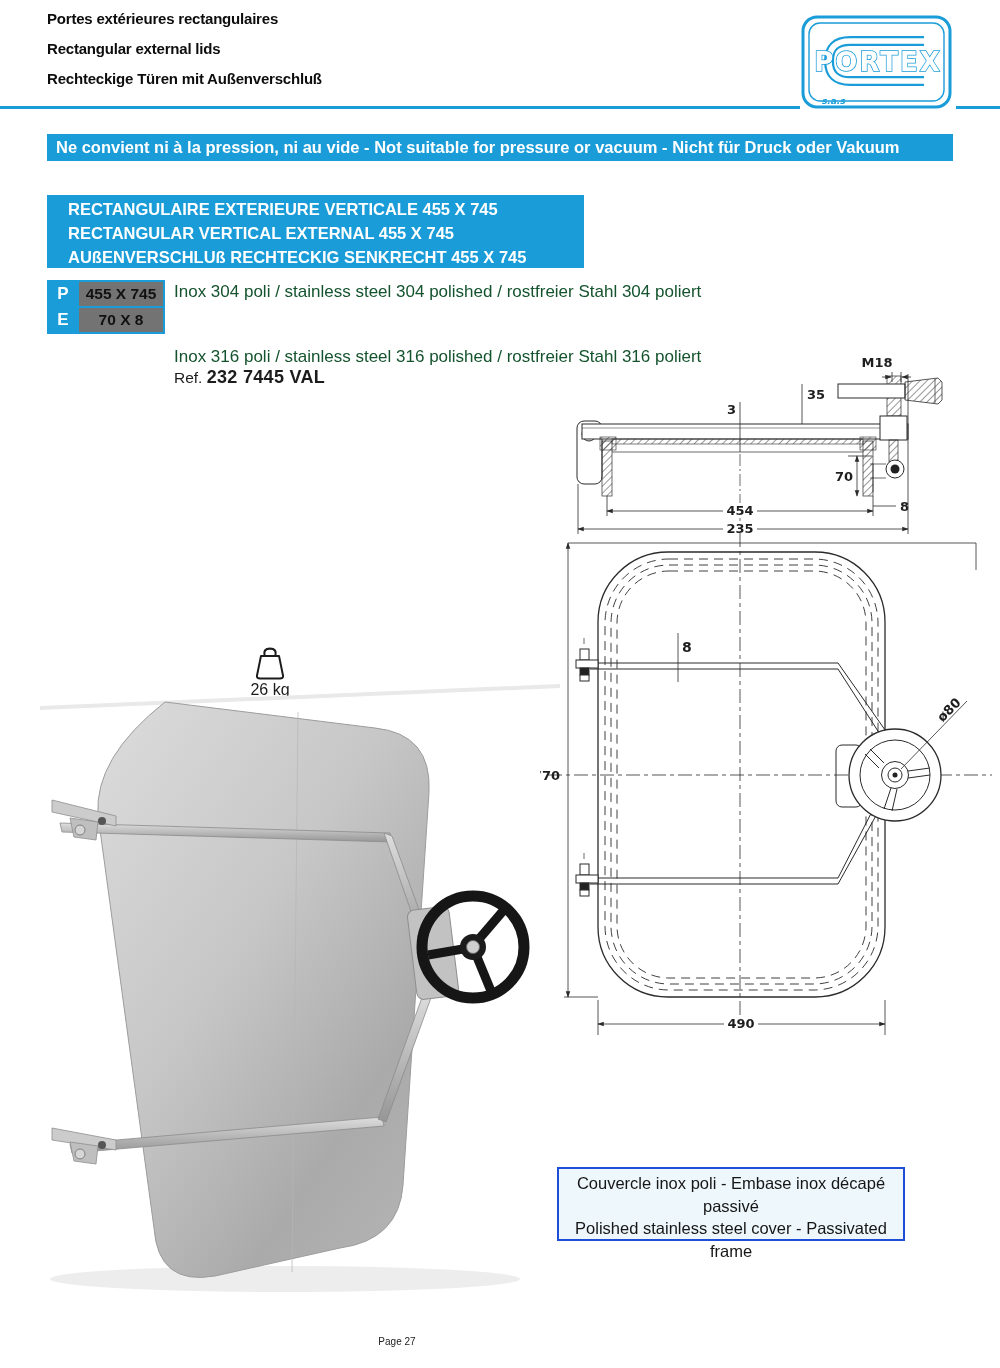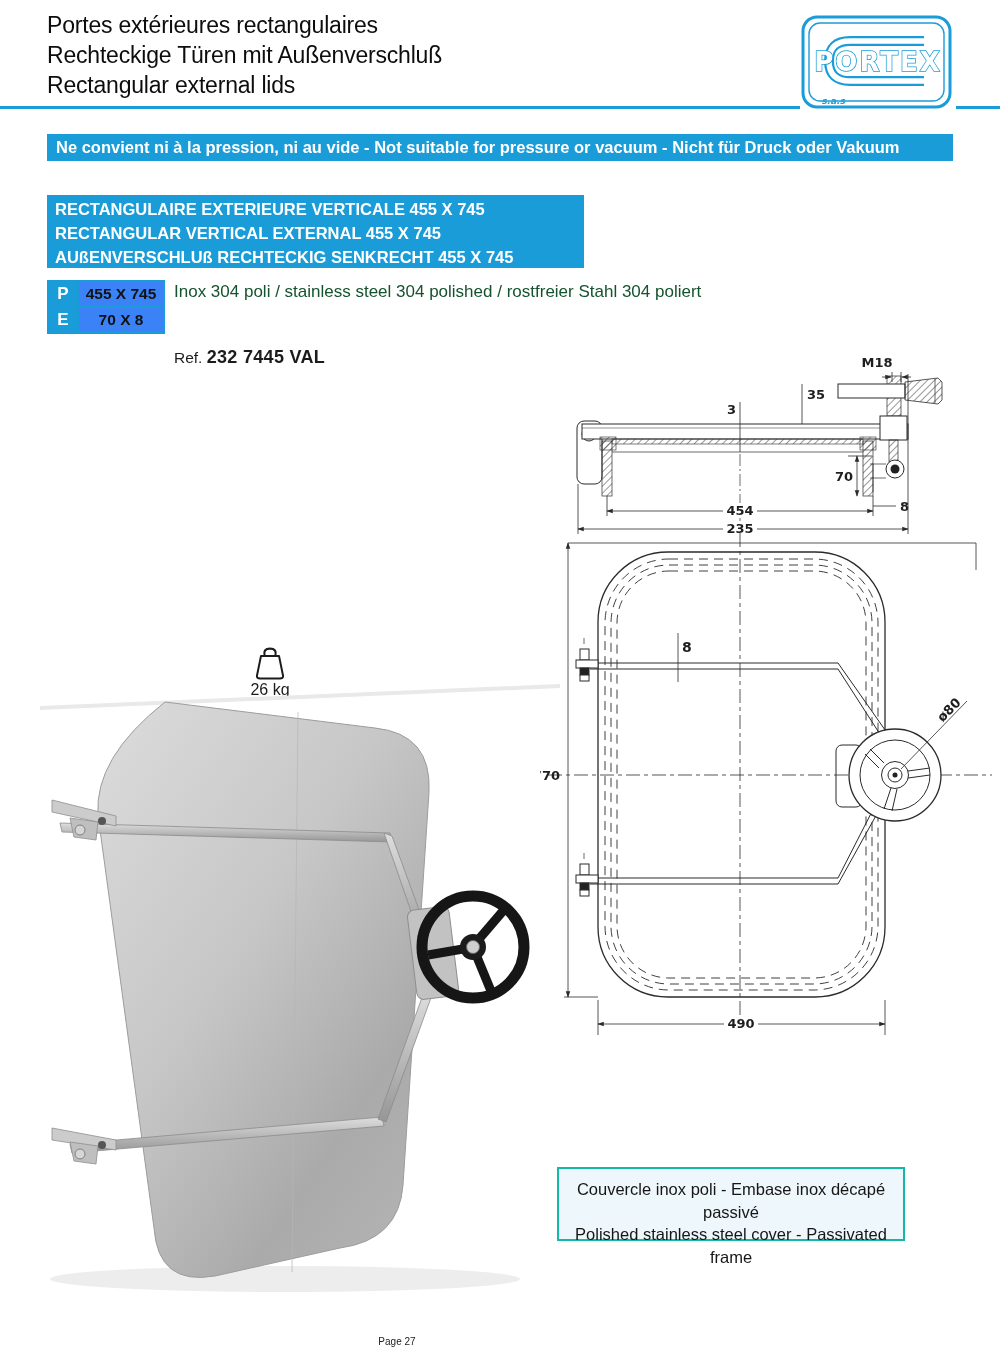--- a/index.html
+++ b/index.html
@@ -1,56 +1,56 @@
 <!DOCTYPE html>
 <html><head>
 <meta charset="utf-8">
 <style>
   html,body{margin:0;padding:0;background:#fff;}
   .page{position:relative;width:1000px;height:1368px;background:#fff;overflow:hidden;
         font-family:"Liberation Sans","DejaVu Sans",sans-serif;color:#111;}
   .abs{position:absolute;}
   
-  .title-block{left:47px;top:10px;line-height:30px;font-size:23px;font-weight:normal;color:#0d0d0d;letter-spacing:-0.2px;}
+  .title-block{left:47px;top:4px;line-height:30px;font-size:15px;font-weight:bold;color:#0d0d0d;letter-spacing:-0.2px;}
   .blue-rule{left:0;top:106px;width:1000px;height:3px;background:#1a9cd8;}
   .logo-box{left:800px;top:14px;width:156px;height:102px;background:#fff;}
   
   .banner{left:47px;top:134px;width:906px;height:27px;background:#1a9cd8;color:#fff;
           font-size:16.5px;font-weight:bold;line-height:27px;padding-left:9px;box-sizing:border-box;}
   
   .heading-block{left:47px;top:195px;width:537px;height:73px;background:#1a9cd8;color:#fff;
-                 font-size:16.5px;font-weight:bold;line-height:24px;padding:2px 0 0 8px;box-sizing:border-box;}
+                 font-size:16.5px;font-weight:bold;line-height:24px;padding:2px 0 0 21px;box-sizing:border-box;}
   
   .spec-table{left:47px;top:280px;border-collapse:collapse;}
   .spec-table td{border:2px solid #1a9cd8;height:22px;text-align:center;vertical-align:middle;}
   .spec-table .k{width:26px;background:#1a9cd8;color:#fff;font-weight:bold;font-size:17px;}
-  .spec-table .v{width:76px;background:#3b82f6;color:#111;font-size:15.5px;font-weight:600;padding:0 4px;}
+  .spec-table .v{width:76px;background:#737373;color:#111;font-size:15.5px;font-weight:600;padding:0 4px;}
   
   .variant-desc{font-size:17px;color:#14532d;white-space:nowrap;text-align:right;}
   .ref-line{font-size:15.5px;color:#1c1c1c;}
   .ref-line b{font-size:18px;letter-spacing:0.3px;}
   
   .weight-label{left:238px;top:681px;width:64px;text-align:center;font-size:16px;color:#1c1c1c;}
   
-  .material-box{left:557px;top:1167px;width:348px;height:74px;border:2px solid #14b8a6;background:#eef7fc;
-                box-sizing:border-box;text-align:center;font-size:16.5px;line-height:22.5px;color:#161616;padding-top:9px;}
+  .material-box{left:557px;top:1167px;width:348px;height:74px;border:2px solid #1d4ed8;background:#eef7fc;
+                box-sizing:border-box;text-align:center;font-size:16.5px;line-height:22.5px;color:#161616;padding-top:3px;}
   
   .footer{left:0;top:1336px;width:794px;text-align:center;font-size:10px;color:#222;}
   svg text{font-family:"DejaVu Sans","Liberation Sans",sans-serif;}
   .dim{font-size:13px;font-weight:600;fill:#1e1e1e;}
 </style>
 </head>
 <body>
 
 <div class="page">
 
   <div class="abs title-block">
     <div>Portes extérieures rectangulaires</div>
+    <div>Rectangular external lids</div>
     <div>Rechteckige Türen mit Außenverschluß</div>
-    <div>Rectangular external lids</div>
   </div>
 
   <div class="abs blue-rule"></div>
 
   <div class="abs logo-box">
     <svg width="156" height="102" viewBox="0 0 156 102">
       <rect x="3" y="3" width="147" height="90" rx="14" fill="#fff" stroke="#1a9cd8" stroke-width="3"></rect>
       <rect x="9" y="9" width="135" height="78" rx="11" fill="none" stroke="#1a9cd8" stroke-width="1.4"></rect>
       <path d="M124,27 H50 Q29,27 29,47 Q29,67 50,67 H124" fill="none" stroke="#1a9cd8" stroke-width="10"></path>
       <path d="M124,27 H50 Q29,27 29,47 Q29,67 50,67 H124" fill="none" stroke="#ffffff" stroke-width="5.5"></path>
@@ -78,20 +78,21 @@
       <td class="v">70 X 8</td>
     </tr>
   </tbody>
     </table>
 
   <div class="abs" style="left:174px;top:282px;">
     <div class="variant-desc">Inox 304  poli / stainless steel 304  polished / rostfreier Stahl 304  poliert</div>
   </div>
 
   <div class="abs" style="left:174px;top:347px;">
+    <div class="variant-desc">Inox 316 poli / stainless steel 316 polished / rostfreier Stahl 316 poliert</div>
     <div class="ref-line">
       <span>Ref.</span>
       <b>232 7445 VAL</b>
     </div>
   </div>
 
   <div class="abs" style="left:560px;top:344px;">
     <svg width="440" height="200" viewBox="0 0 440 200">
       <defs>
         <marker id="aSec" viewBox="0 0 10 10" refX="9" refY="5" markerWidth="8" markerHeight="8" orient="auto-start-reverse">

